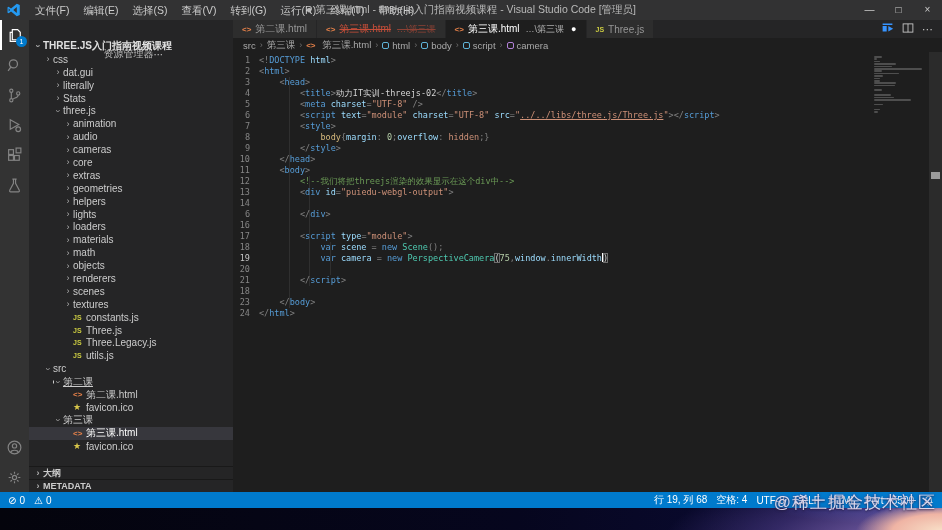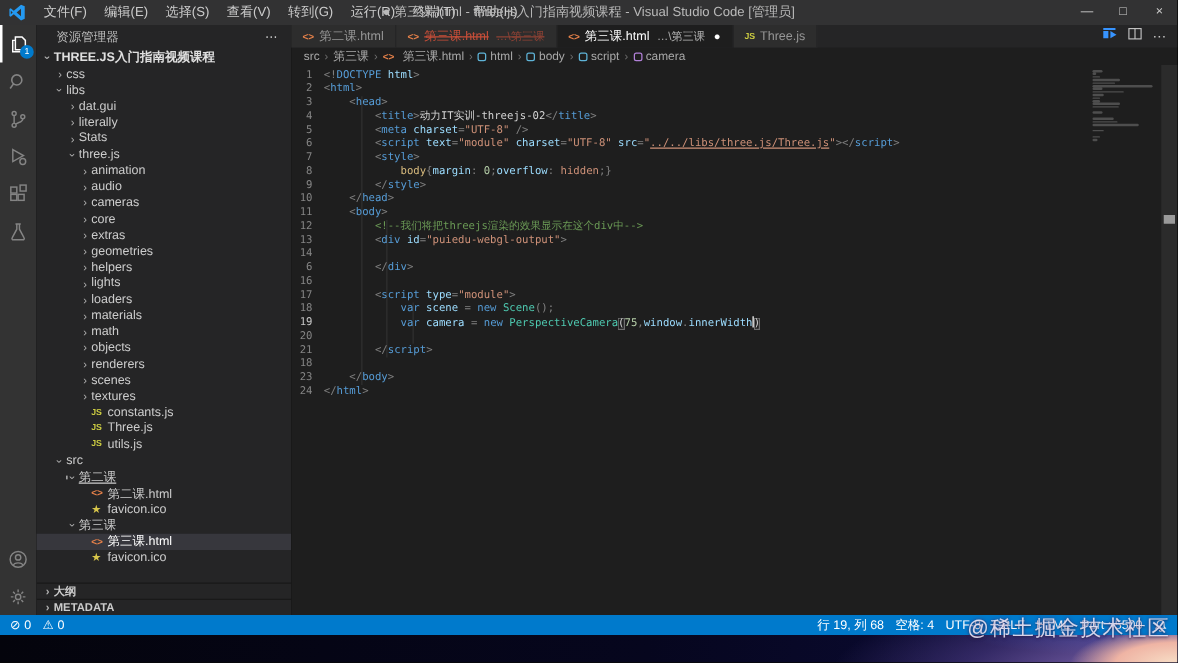--- a/index.html
+++ b/index.html
@@ -24,22 +24,22 @@
   .ab-item { position:relative; width:29px; height:30px; display:flex; align-items:center; justify-content:center;
     color:#848484; }
   .ab-item.active { color:#ffffff; border-left:2px solid #ffffff; }
   .ab-item svg { width:17px; height:17px; }
   .ab-spacer { flex:1; }
   .ab-badge { position:absolute; right:2px; bottom:3px; min-width:11px; height:11px; border-radius:6px;
     background:#007acc; color:#fff; font-size:7px; line-height:11px; text-align:center; padding:0 2px; }
 
   
   .sidebar { position:absolute; top:20px; left:29px; width:204px; bottom:38px; background:#252526; z-index:3; overflow:hidden; }
-  .sb-header { height:20px; display:flex; align-items:center; justify-content:space-between;
-    padding:0 10px 0 16px; color:#bbbbbb; font-size:10px; }
+  .sb-header { height:20px; display:flex; align-items:center; justify-content:center;
+    padding:0 10px 0 16px; color:#bbbbbb; font-size:10px;margin-top:24px; }
   .sb-header .dots { color:#c5c5c5; letter-spacing:1px; }
   .tree { position:absolute; top:20px; left:0; right:0; bottom:27px; overflow:hidden; }
   .tree-row { height:12.9px; display:flex; align-items:center; color:#cccccc; font-size:10px;
     white-space:nowrap; cursor:default; }
   .tree-row.sel { background:#37373d; color:#ffffff; }
   .tree-row.bold { font-weight:bold; color:#e0e0e0; }
   .chev { width:10px; flex:none; font-size:9px; color:#b0b0b0; display:inline-block; text-align:center; }
   .chev.exp { transform:rotate(90deg); }
   .fi { width:13px; flex:none; font-size:7px; font-weight:bold; text-align:left; }
   .fi-js { color:#cbcb41; }
@@ -204,24 +204,20 @@
     </div>
     <div class="tree" id="tree">
         <div class="tree-row bold" style="padding-left: 4px;">
           <span class="chev exp">›</span>
           <span>THREE.JS入门指南视频课程</span>
         </div>
         <div class="tree-row" style="padding-left: 14px;">
           <span class="chev">›</span>
           <span>css</span>
         </div>
-        <div class="tree-row" style="padding-left: 14px;">
-          <span class="chev exp">›</span>
-          <span>libs</span>
-        </div>
         <div class="tree-row" style="padding-left: 24px;">
           <span class="chev">›</span>
           <span>dat.gui</span>
         </div>
         <div class="tree-row" style="padding-left: 24px;">
           <span class="chev">›</span>
           <span>literally</span>
         </div>
         <div class="tree-row" style="padding-left: 24px;">
           <span class="chev">›</span>
@@ -293,20 +289,25 @@
         </div>
         <div class="tree-row" style="padding-left: 34px;">
           <span class="chev"></span>
           <span class="fi fi-js">JS</span>
           <span>constants.js</span>
         </div>
         <div class="tree-row" style="padding-left: 34px;">
           <span class="chev"></span>
           <span class="fi fi-js">JS</span>
           <span>Three.js</span>
+        </div>
+        <div class="tree-row" style="padding-left: 34px;">
+          <span class="chev"></span>
+          <span class="fi fi-js">JS</span>
+          <span>Three.Legacy.js</span>
         </div>
         <div class="tree-row" style="padding-left: 34px;">
           <span class="chev"></span>
           <span class="fi fi-js">JS</span>
           <span>utils.js</span>
         </div>
         <div class="tree-row" style="padding-left: 14px;">
           <span class="chev exp">›</span>
           <span>src</span>
         </div>

